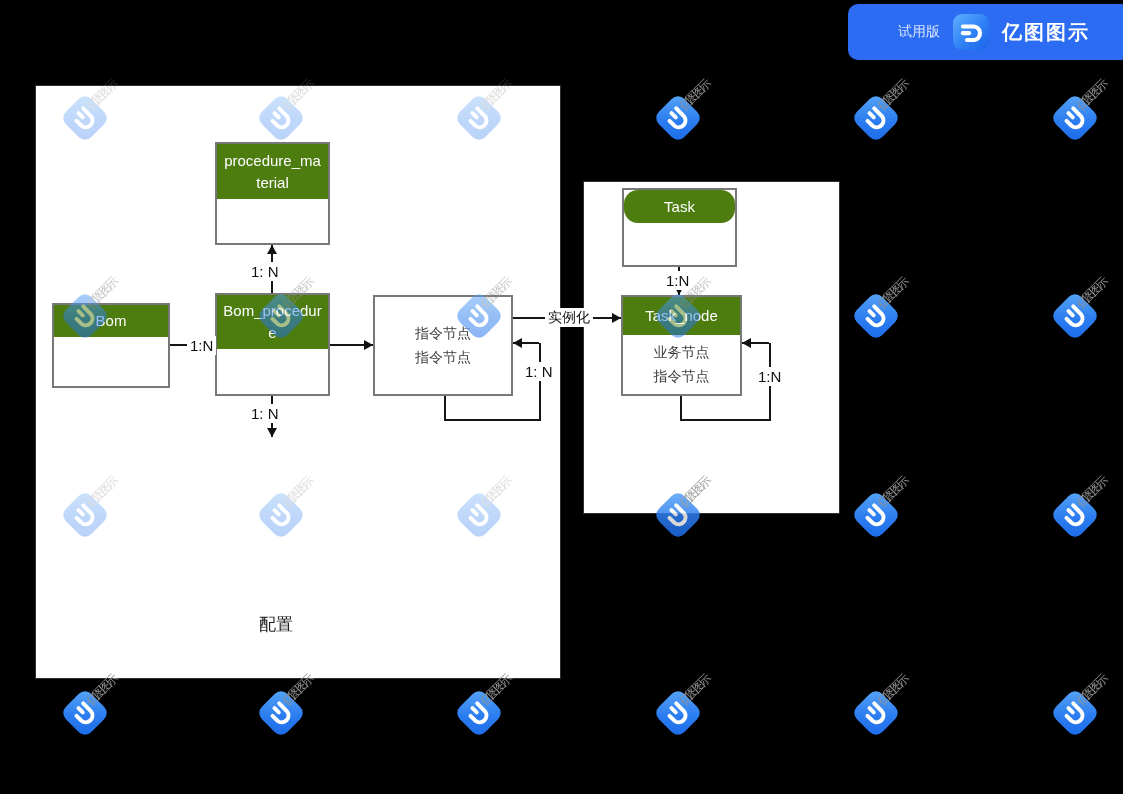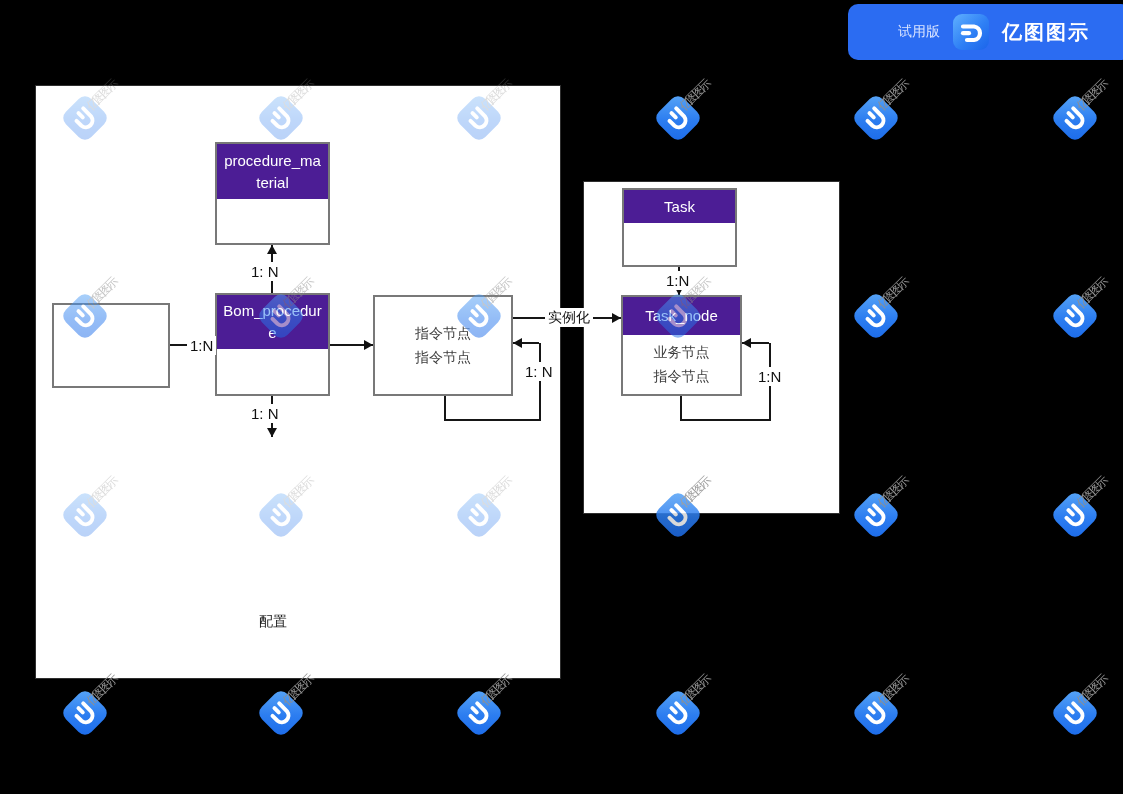--- a/index.html
+++ b/index.html
@@ -5,25 +5,25 @@
   html,body{margin:0;padding:0;background:#000;}
   *{box-sizing:border-box;}
   #canvas{
     position:relative;width:1123px;height:794px;overflow:hidden;background:#000;
     font-family:"Liberation Sans","DejaVu Sans",sans-serif;
   }
   
   .container-rect{position:absolute;background:#fff;border:1px solid #2f2f2f;z-index:1;}
   #cont-left{left:35px;top:85px;width:526px;height:594px;}
   #cont-right{left:583px;top:181px;width:257px;height:333px;}
-  .cont-label{position:absolute;z-index:2;font-size:14px;color:#1a1a1a;background:#fff;padding:0 2px;}
+  .cont-label{position:absolute;z-index:2;font-size:17px;color:#1a1a1a;background:#fff;padding:0 2px;}
 
   
   .ebox{position:absolute;border:2px solid #787878;background:#fff;z-index:2;display:flex;flex-direction:column;}
-  .ehead{background:#4c1d95;color:#fff;display:flex;align-items:center;justify-content:center;
+  .ehead{background:#4d7c0f;color:#fff;display:flex;align-items:center;justify-content:center;
          text-align:center;font-size:15px;padding:0 6px;word-break:break-all;line-height:1.45;flex:none;}
   .ebody{flex:1;display:flex;flex-direction:column;align-items:center;justify-content:center;
          font-size:14px;color:#3c3c3c;line-height:1.7;background:#fff;}
 
   
   .cline{position:absolute;background:#161616;z-index:2;}
   .arr{position:absolute;width:0;height:0;z-index:3;}
   .arr-up{border-left:5px solid transparent;border-right:5px solid transparent;border-bottom:9px solid #111;}
   .arr-down{border-left:5px solid transparent;border-right:5px solid transparent;border-top:9px solid #111;}
   .arr-right{border-top:5px solid transparent;border-bottom:5px solid transparent;border-left:9px solid #111;}
@@ -56,37 +56,38 @@
   <div id="cont-left" class="container-rect"></div>
   <div id="cont-right" class="container-rect"></div>
   <div class="cont-label" style="left:257px;top:613px;">配置</div>
 
   <div class="ebox" style="left:215px;top:142px;width:115px;height:103px;">
     <div class="ehead" style="height:55px;">procedure_material</div>
     <div class="ebody"></div>
   </div>
 
   <div class="ebox" style="left:52px;top:303px;width:118px;height:85px;">
+    <div class="ehead" style="height:32px;">Bom</div>
     <div class="ebody"></div>
   </div>
 
   <div class="ebox" style="left:215px;top:293px;width:115px;height:103px;">
     <div class="ehead" style="height:54px;">Bom_procedure</div>
     <div class="ebody"></div>
   </div>
 
   <div class="ebox" style="left:373px;top:295px;width:140px;height:101px;">
     <div class="ebody">
       <span>指令节点</span>
       <span>指令节点</span>
     </div>
   </div>
 
   <div class="ebox" style="left:622px;top:188px;width:115px;height:79px;">
-    <div class="ehead" style="height:33px;">Task</div>
+    <div class="ehead" style="height:33px;border-radius:14px;">Task</div>
     <div class="ebody"></div>
   </div>
 
   <div class="ebox" style="left:621px;top:295px;width:121px;height:101px;">
     <div class="ehead" style="height:38px;">Task_node</div>
     <div class="ebody">
       <span>业务节点</span>
       <span>指令节点</span>
     </div>
   </div>

